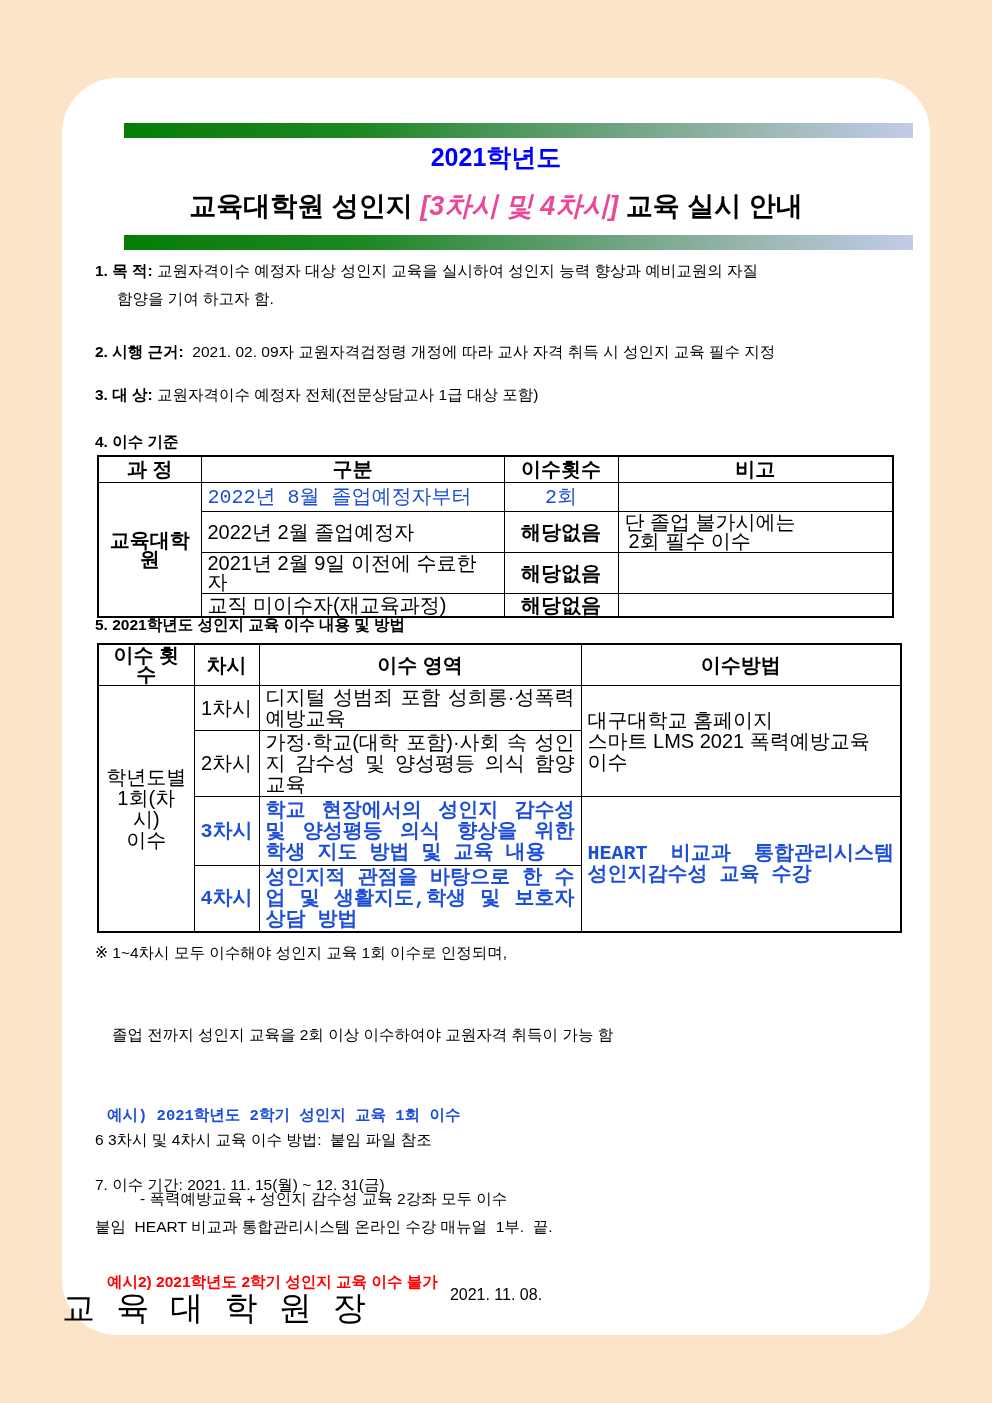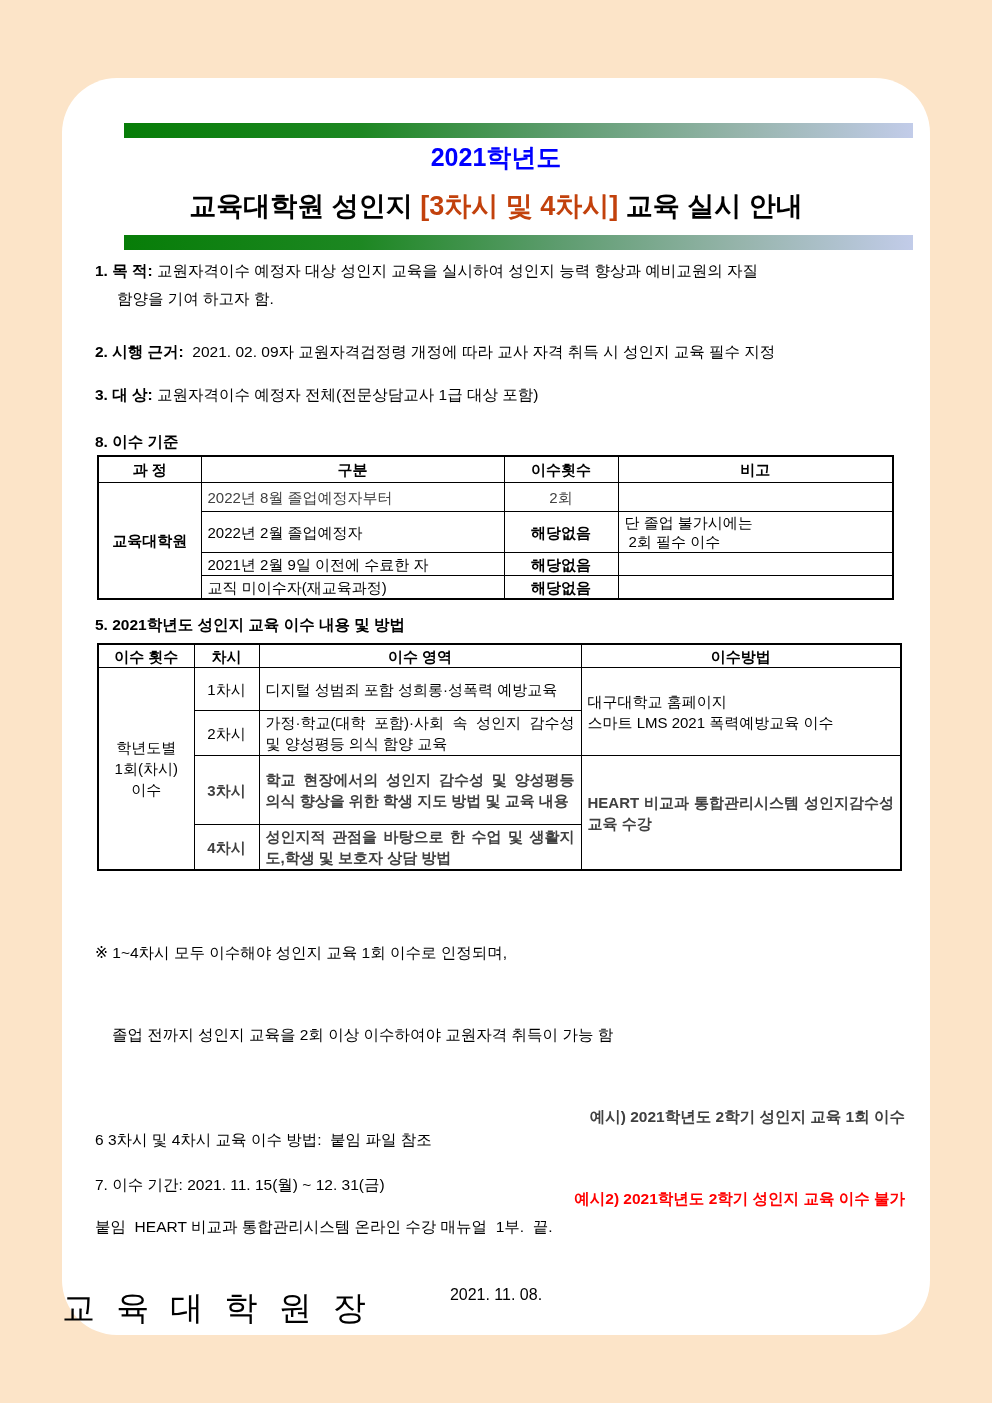--- a/index.html
+++ b/index.html
@@ -20,43 +20,43 @@
     background:linear-gradient(to right,#077d08 0%,#1d8722 30%,#5d9c6e 55%,#96b4ab 78%,#c2cce9 100%);
   }
   .year-title{
     left:0;top:63px;width:868px;text-align:center;
     font-size:25px;font-weight:bold;color:#0000FF;
   }
   .doc-title{
     left:0;top:110px;width:868px;text-align:center;
     font-size:27px;font-weight:bold;color:#000;white-space:nowrap;
   }
-  .doc-title .hl{color:#c2410c;}
+  .doc-title .hl{color:#ec4899;font-style:italic;}
   .body-line{
     left:33px;width:805px;font-size:15.5px;line-height:28px;white-space:pre-wrap;
   }
   .lbl{font-weight:bold;}
   .heading{font-weight:bold;}
-  table{border-collapse:collapse;table-layout:fixed;font-size:15px;}
+  table{border-collapse:collapse;table-layout:fixed;font-size:20px;}
   td,th{border:1px solid #000;padding:1px 6px;vertical-align:middle;line-height:19px;}
   table{border:2px solid #000;}
   th{font-weight:bold;text-align:center;}
   .t1{left:35px;top:377px;width:795px;}
   .t1 col.c0{width:103px;} .t1 col.c1{width:303px;} .t1 col.c2{width:114px;} .t1 col.c3{width:275px;}
   .t2{left:35px;top:565px;width:803px;}
   .t2 col.c0{width:96px;} .t2 col.c1{width:65px;} .t2 col.c2{width:322px;} .t2 col.c3{width:320px;}
   .t2 td{line-height:21px;}
   .center{text-align:center;}
   .bold{font-weight:bold;}
-  .blue{color:#404040;}
+  .blue{color:#1d4ed8;font-family:Liberation Mono, monospace;}
   .red{color:#FF0000;}
   .jus{text-align:justify;word-break:break-all;}
   .notes{left:33px;top:806px;width:810px;font-size:15.5px;line-height:27.4px;white-space:pre-wrap;}
   .notes .ind1{padding-left:17px;}
-  .notes .ind2{padding-left:12px;text-align:right;}
+  .notes .ind2{padding-left:12px;}
   .notes .ind3{padding-left:45px;}
   .footer-date{left:0;top:1208px;width:868px;text-align:center;font-size:16px;}
   .signature{
     left:0;top:1208px;width:868px;text-align:left;
     font-size:33px;letter-spacing:6px;white-space:nowrap;
   }
 </style>
 </head>
 <body>
 
@@ -66,21 +66,21 @@
   <div class="abs year-title">2021학년도</div>
   <div class="abs doc-title"><span>교육대학원 성인지 </span><span class="hl">[3차시 및 4차시]</span><span> 교육 실시 안내</span></div>
   <div class="abs grad-bar" style="top:157px;"></div>
 
   <div class="abs body-line" style="top:179px;"><span class="lbl">1. 목 적:</span><span> 교원자격이수 예정자 대상 성인지 교육을 실시하여 성인지 능력 향상과 예비교원의 자질</span><br><span style="padding-left:22px;">함양을 기여 하고자 함.</span></div>
 
   <div class="abs body-line" style="top:260px;"><span class="lbl">2. 시행 근거:</span><span>  2021. 02. 09자 교원자격검정령 개정에 따라 교사 자격 취득 시 성인지 교육 필수 지정</span></div>
 
   <div class="abs body-line" style="top:303px;"><span class="lbl">3. 대 상:</span><span> 교원자격이수 예정자 전체(전문상담교사 1급 대상 포함)</span></div>
 
-  <div class="abs body-line heading" style="top:350px;">8. 이수 기준</div>
+  <div class="abs body-line heading" style="top:350px;">4. 이수 기준</div>
 
   <table class="abs t1">
     <colgroup>
         <col class="c0">
         <col class="c1">
         <col class="c2">
         <col class="c3">
       </colgroup>
     <tbody>
         <tr>
@@ -156,20 +156,21 @@
       <td class="center blue bold" style="height:40px;">4차시</td>
       <td class="jus blue bold">성인지적 관점을 바탕으로 한 수업 및 생활지도,학생 및 보호자 상담 방법</td>
     </tr>
   </tbody>
     </table>
 
   <div class="abs notes">
     <div>※ 1~4차시 모두 이수해야 성인지 교육 1회 이수로 인정되며,</div>
     <div class="ind1">졸업 전까지 성인지 교육을 2회 이상 이수하여야 교원자격 취득이 가능 함</div>
     <div class="ind2 blue bold">예시) 2021학년도 2학기 성인지 교육 1회 이수</div>
+    <div class="ind3">- 폭력예방교육 + 성인지 감수성 교육 2강좌 모두 이수</div>
     <div class="ind2 red bold">예시2) 2021학년도 2학기 성인지 교육 이수 불가</div>
     
     
   </div>
 
   <div class="abs body-line" style="top:1048px;">6 3차시 및 4차시 교육 이수 방법:  붙임 파일 참조</div>
   <div class="abs body-line" style="top:1093px;">7. 이수 기간: 2021. 11. 15(월) ~ 12. 31(금)</div>
   <div class="abs body-line" style="top:1135px;">붙임  HEART 비교과 통합관리시스템 온라인 수강 매뉴얼  1부.  끝.</div>
 
   <div class="abs footer-date">2021. 11. 08.</div>

